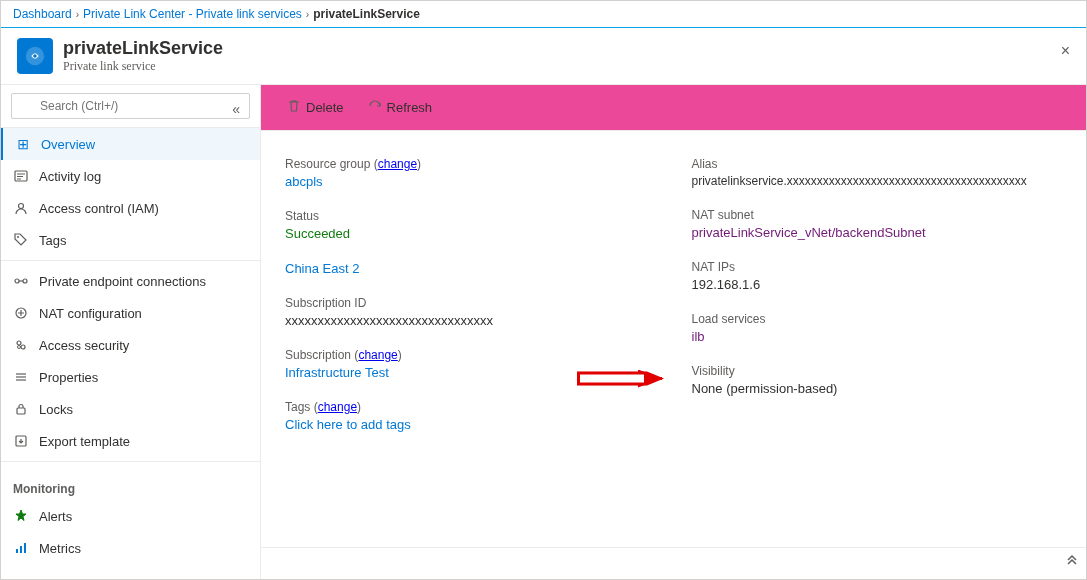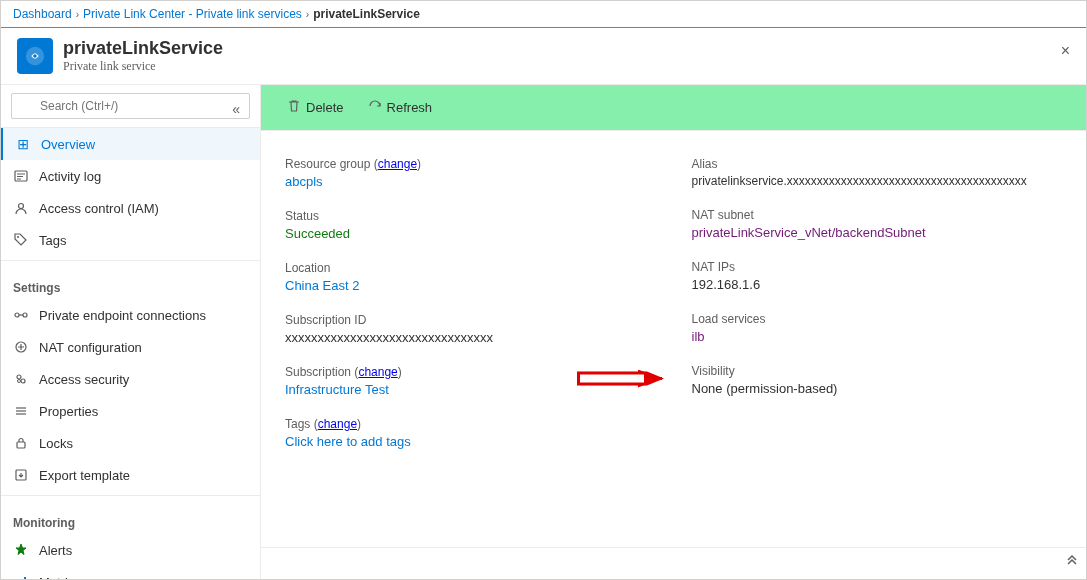--- a/index.html
+++ b/index.html
@@ -37,21 +37,21 @@
     .sidebar-item { display: flex; align-items: center; padding: 8px 12px; cursor: pointer; gap: 10px; color: #323130; font-size: 13px; }
     .sidebar-item.active { background: #eff6fc; color: #0078d4; border-left: 2px solid #0078d4; }
     .sidebar-item .s-icon { width: 16px; height: 16px; display: flex; align-items: center; justify-content: center; flex-shrink: 0; font-size: 14px; }
     .sidebar-section { padding: 16px 12px 4px; font-size: 12px; font-weight: 600; color: #605e5c; text-transform: none; }
     .sidebar-section-divider { border: none; border-top: 1px solid #edebe9; margin: 4px 0; }
 
     
     .content { flex: 1; display: flex; flex-direction: column; overflow: hidden; }
 
     
-    .toolbar { display: flex; align-items: center; padding: 8px 16px; border-bottom: 1px solid #edebe9; gap: 4px; background: #86efac; }
+    .toolbar { display: flex; align-items: center; padding: 8px 16px; border-bottom: 1px solid #edebe9; gap: 4px; background: #ec4899; }
     .toolbar-btn { display: flex; align-items: center; gap: 5px; padding: 6px 10px; border: none; background: none; cursor: pointer; color: #323130; font-size: 13px; border-radius: 2px; }
     .toolbar-btn .t-icon { font-size: 14px; color: #605e5c; }
 
     
     .details-area { flex: 1; overflow-y: auto; padding: 16px 24px; background: #fff; }
     .details-grid { display: grid; grid-template-columns: 1fr 1fr; gap: 4px; }
     .detail-item { padding: 10px 16px 10px 0; }
     .detail-label { font-size: 12px; color: #605e5c; margin-bottom: 3px; }
     .detail-value { font-size: 13px; color: #323130; word-break: break-all; }
     .detail-value a { color: #701a75; text-decoration: none; }
@@ -139,21 +139,20 @@
           <span class="s-icon">
             <svg width="14" height="14" viewBox="0 0 14 14" fill="none">
                 <path d="M1 1h5l6 6-5 5-6-6V1z" stroke="#605e5c" stroke-width="1.2" fill="none"></path>
                 <circle cx="4" cy="4" r="1" fill="#605e5c"></circle>
               </svg>
           </span>
           <span>Tags</span>
         </div>
 
         <hr class="sidebar-section-divider">
-        <div class="sidebar-section">Settings</div>
 
         <div class="sidebar-item">
           <span class="s-icon">
             <svg width="14" height="14" viewBox="0 0 14 14" fill="none">
                 <circle cx="3" cy="7" r="2" stroke="#605e5c" stroke-width="1.2" fill="none"></circle>
                 <circle cx="11" cy="7" r="2" stroke="#605e5c" stroke-width="1.2" fill="none"></circle>
                 <line x1="5" y1="7" x2="9" y2="7" stroke="#605e5c" stroke-width="1.2"></line>
               </svg>
           </span>
           <span>Private endpoint connections</span>
@@ -267,21 +266,20 @@
               <div class="detail-label">Resource group (<a href="#">change</a>)</div>
               <div class="detail-value link">abcpls</div>
             </div>
 
             <div class="detail-item">
               <div class="detail-label">Status</div>
               <div class="detail-value succeeded">Succeeded</div>
             </div>
 
             <div class="detail-item">
-              <div class="detail-label">Location</div>
               <div class="detail-value link">China East 2</div>
             </div>
 
             <div class="detail-item">
               <div class="detail-label">Subscription ID</div>
               <div class="detail-value">xxxxxxxxxxxxxxxxxxxxxxxxxxxxxxxx</div>
             </div>
 
             <div class="detail-item">
               <div class="detail-label">Subscription (<a href="#">change</a>)</div>

